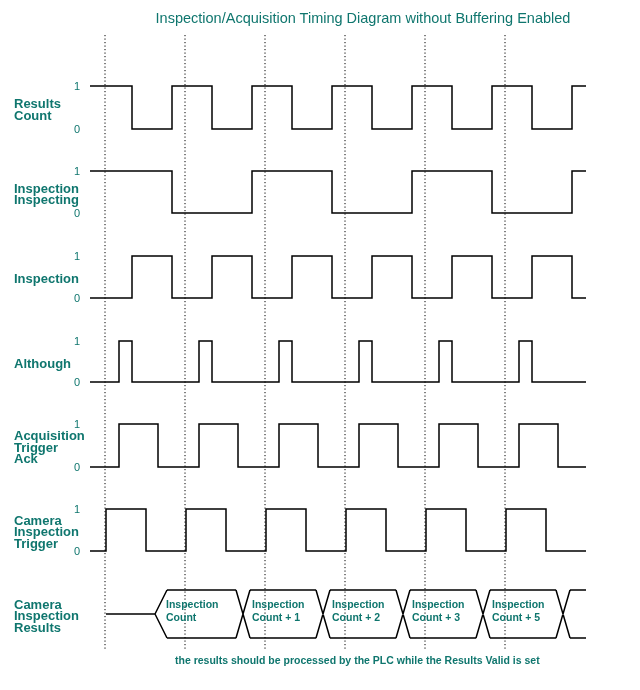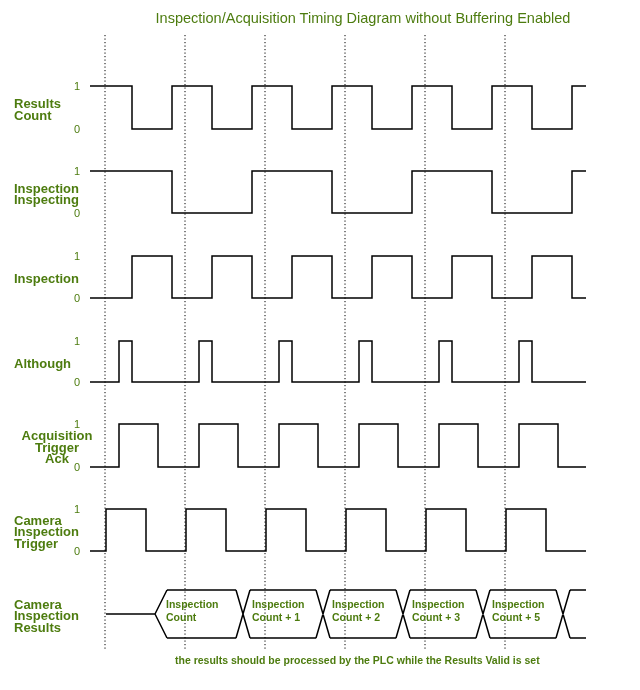--- a/index.html
+++ b/index.html
@@ -1,18 +1,18 @@
 <!DOCTYPE html>
 <html><head>
 <meta charset="utf-8">
 <style>
   html,body{margin:0;padding:0;background:#fff;}
   .canvas{
     position:relative;width:640px;height:690px;background:#ffffff;
-    font-family:"Liberation Sans",sans-serif;color:#4d7c0f;overflow:hidden;
+    font-family:"Liberation Sans",sans-serif;color:#0f766e;overflow:hidden;
   }
   .title{
     position:absolute;left:103px;top:10px;width:520px;text-align:center;
     font-size:14.5px;font-weight:400;white-space:nowrap;
   }
   #wave-svg{position:absolute;left:0;top:0;}
   .grid{stroke:#000;stroke-width:1;fill:none;stroke-dasharray:1.2 2.3;}
   .wave{stroke:#000;stroke-width:1.5;fill:none;}
   .sig-label{
     position:absolute;left:14px;width:86px;font-weight:bold;
@@ -59,21 +59,21 @@
       <div class="sig-label" style="top: 182.5px;">
         <div>Inspection</div>
         <div>Inspecting</div>
       </div>
       <div class="sig-label" style="top: 273.25px;">
         <div>Inspection</div>
       </div>
       <div class="sig-label" style="top: 357.75px;">
         <div>Although</div>
       </div>
-      <div class="sig-label" style="top: 430.25px; text-align: center;">
+      <div class="sig-label" style="top: 430.25px;">
         <div>Acquisition</div>
         <div>Trigger</div>
         <div>Ack</div>
       </div>
       <div class="sig-label" style="top: 514.75px;">
         <div>Camera</div>
         <div>Inspection</div>
         <div>Trigger</div>
       </div>
       <div class="sig-label" style="top: 598.75px;">

